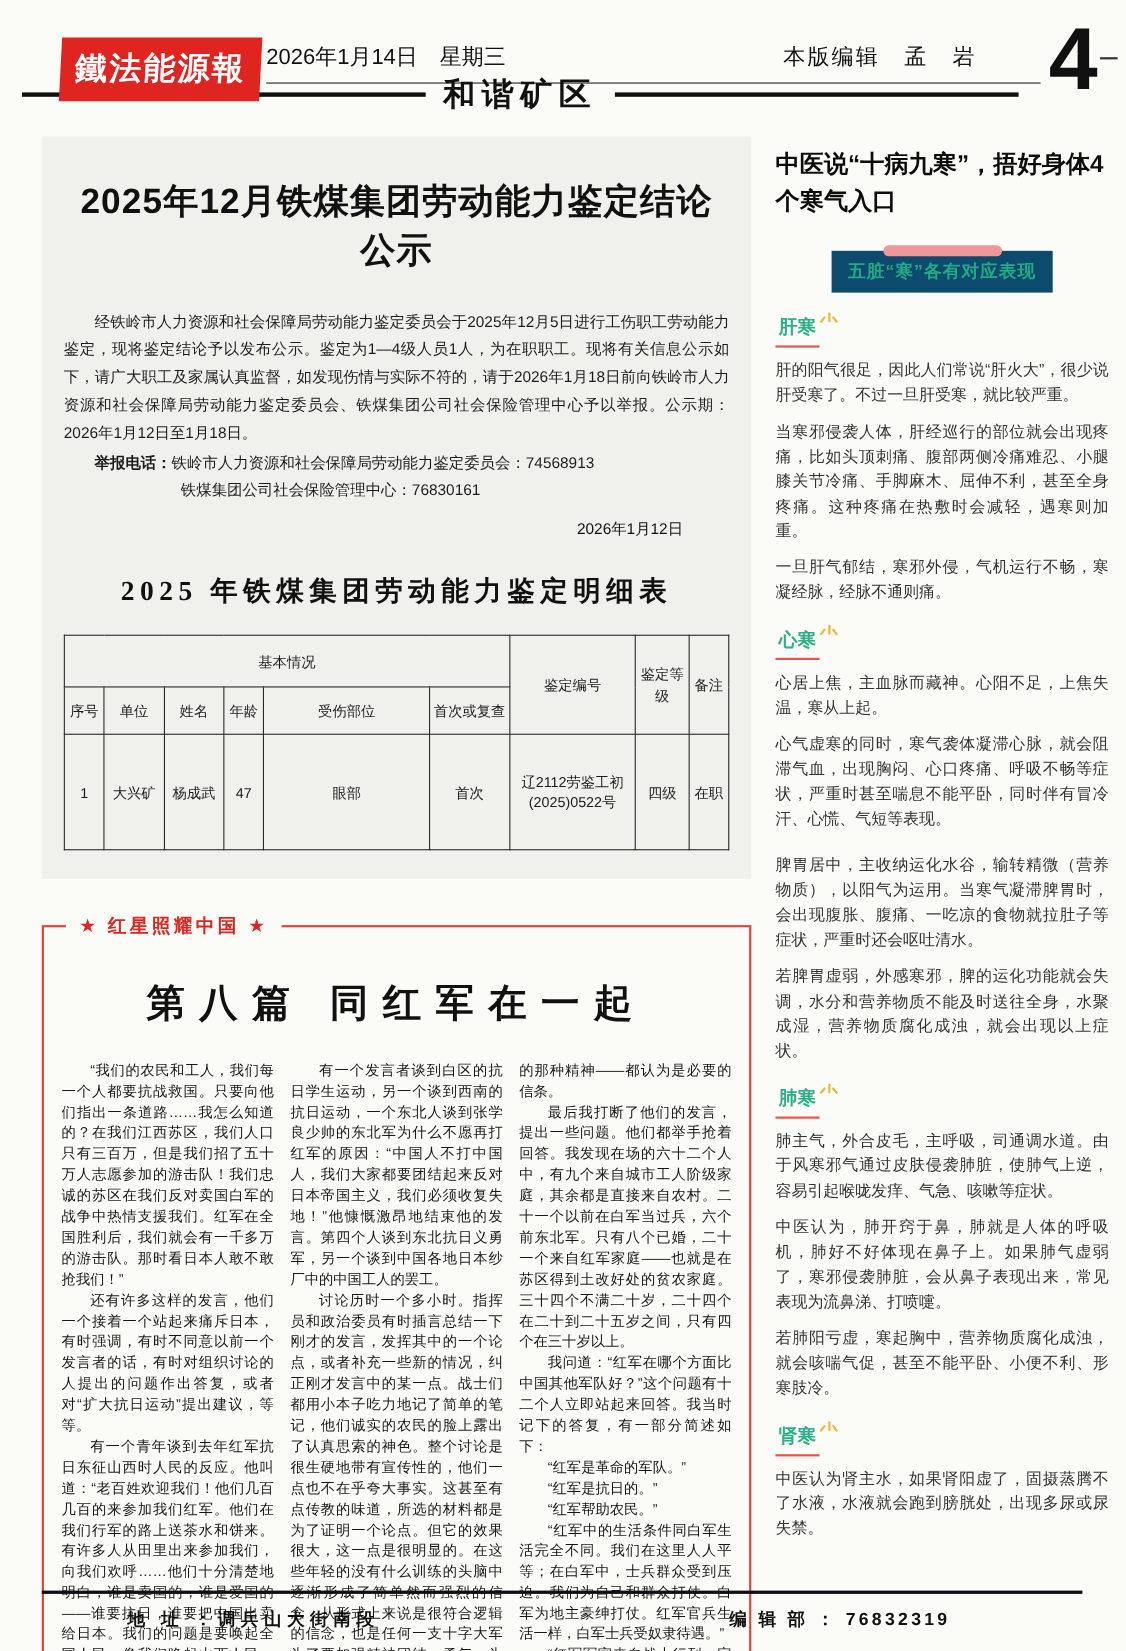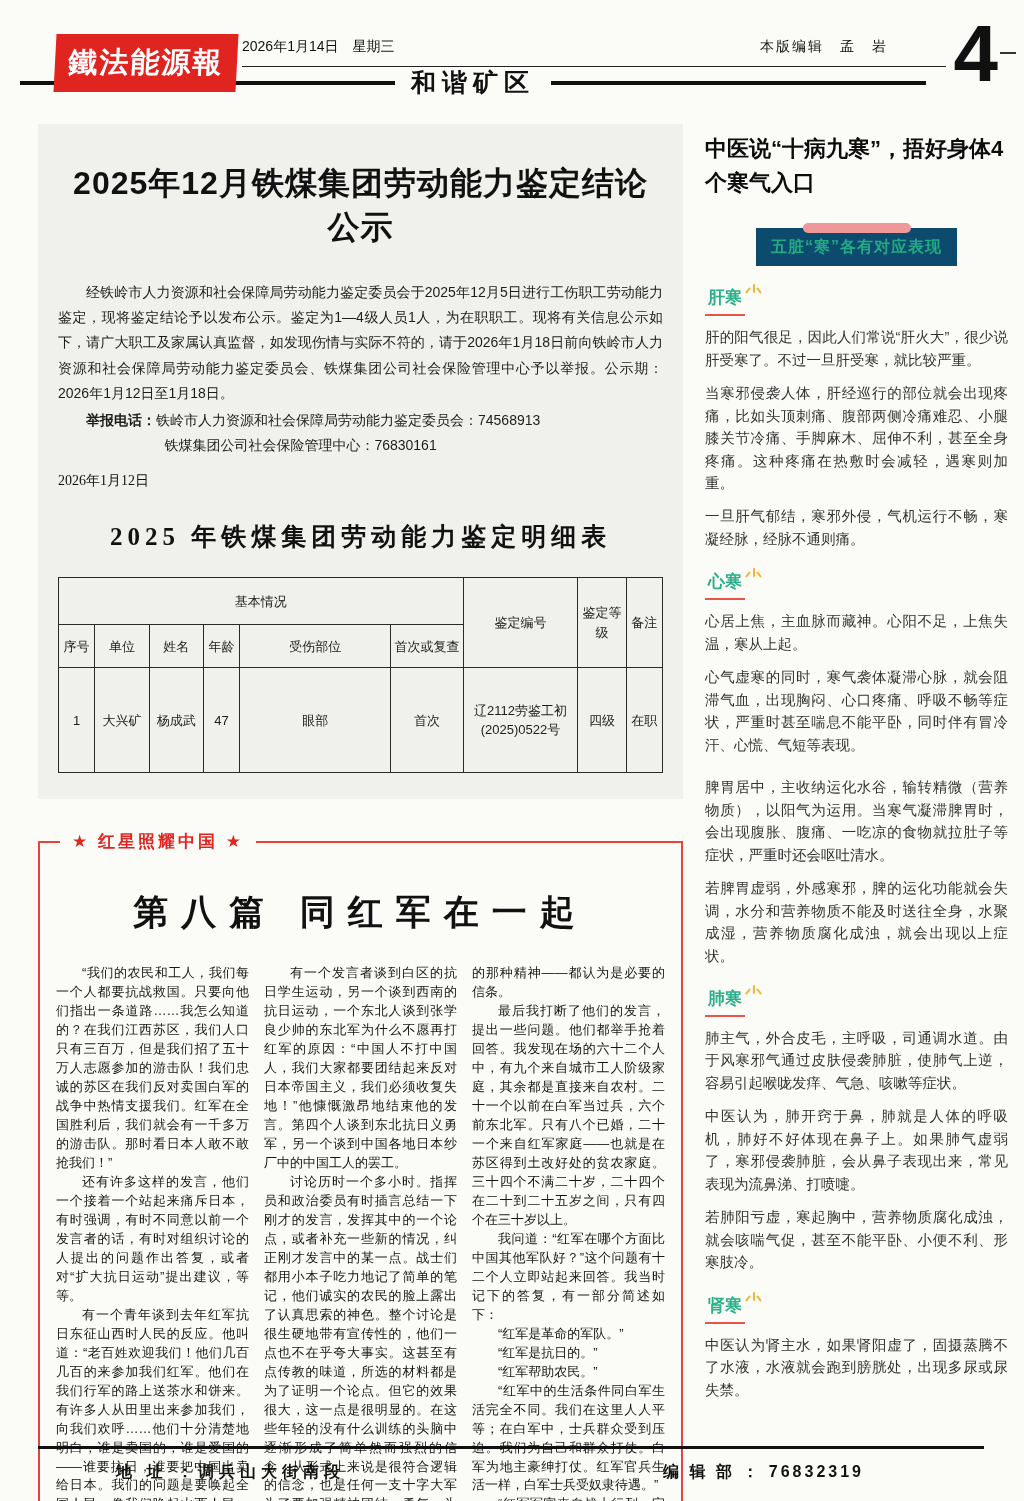--- a/index.html
+++ b/index.html
@@ -6,41 +6,41 @@
   .page{position:relative;width:1024px;height:1501px;margin:0 auto;background:#fbfbf8;
         font-family:"Liberation Sans","DejaVu Sans",sans-serif;color:#111;overflow:hidden;}
 
   
   .header{position:relative;height:118px;}
   .masthead{position:absolute;left:55px;top:34px;width:182px;height:58px;background:#e02521;
             color:#fff;display:flex;align-items:center;justify-content:center;font-weight:bold;
             font-size:29px;letter-spacing:2px;z-index:3;font-family:"DejaVu Serif","Liberation Serif",serif;
             transform:skewX(-3deg);}
   .header-meta{position:absolute;left:242px;right:78px;top:38px;display:flex;justify-content:space-between;
-               align-items:flex-start;border-bottom:1px solid #222;padding-bottom:10px;font-size:14px;}
+               align-items:flex-start;border-bottom:1px solid #222;padding-bottom:10px;font-size:20px;}
   .header-editor{padding-right:58px;letter-spacing:2px;}
   .rule-row{position:absolute;left:20px;right:98px;top:66px;display:flex;align-items:center;gap:16px;z-index:2;}
   .rule-row .rule{flex:1;height:4px;background:#101010;}
-  .section-title{font-size:25px;font-weight:bold;letter-spacing:6px;white-space:nowrap;}
+  .section-title{font-size:29px;font-weight:bold;letter-spacing:6px;white-space:nowrap;}
   .page-num{position:absolute;right:26px;top:14px;font-size:80px;line-height:1;font-weight:bold;}
   .page-num-dash{position:absolute;right:8px;top:52px;width:16px;height:2px;background:#333;}
 
   
   .main{display:flex;gap:22px;padding:6px 16px 0 38px;}
   .left-col{flex:0 0 645px;width:645px;}
   .right-col{flex:1;min-width:0;padding-top:4px;}
 
   
   .panel{background:#f0f0ec;padding:16px 20px 26px;}
   .ann-title{font-size:32px;font-weight:bold;text-align:center;letter-spacing:1px;margin:22px 0 30px;}
   .ann-p{font-size:14px;line-height:1.8;text-align:justify;text-indent:2em;margin:0;color:#1c1c1c;}
   .ann-hotline{font-size:14px;line-height:1.8;margin:2px 0 0;text-indent:2em;color:#1c1c1c;}
   .ann-hotline b{font-weight:bold;}
   .ann-hotline2{font-size:14px;line-height:1.8;margin:0;padding-left:7.6em;color:#1c1c1c;}
-  .ann-date{text-align:left;padding-right:42px;font-size:14px;margin:14px 0 16px;font-family:Liberation Serif, serif;}
+  .ann-date{text-align:right;padding-right:42px;font-size:14px;margin:14px 0 16px;}
   .tbl-title{font-size:25px;font-weight:600;text-align:center;letter-spacing:5px;margin:30px 0 24px;
              font-family:"Liberation Serif","DejaVu Serif",serif;}
   table.tbl{width:100%;border-collapse:collapse;}
   table.tbl th,table.tbl td{border:1px solid #2a2a2a;font-size:13px;font-weight:normal;
              text-align:center;vertical-align:middle;padding:4px 3px;color:#1c1c1c;line-height:1.5;}
   table.tbl thead tr:nth-child(1) th{height:38px;}
   table.tbl thead tr:nth-child(2) th{height:34px;}
   table.tbl tbody td{height:96px;}
 
   

